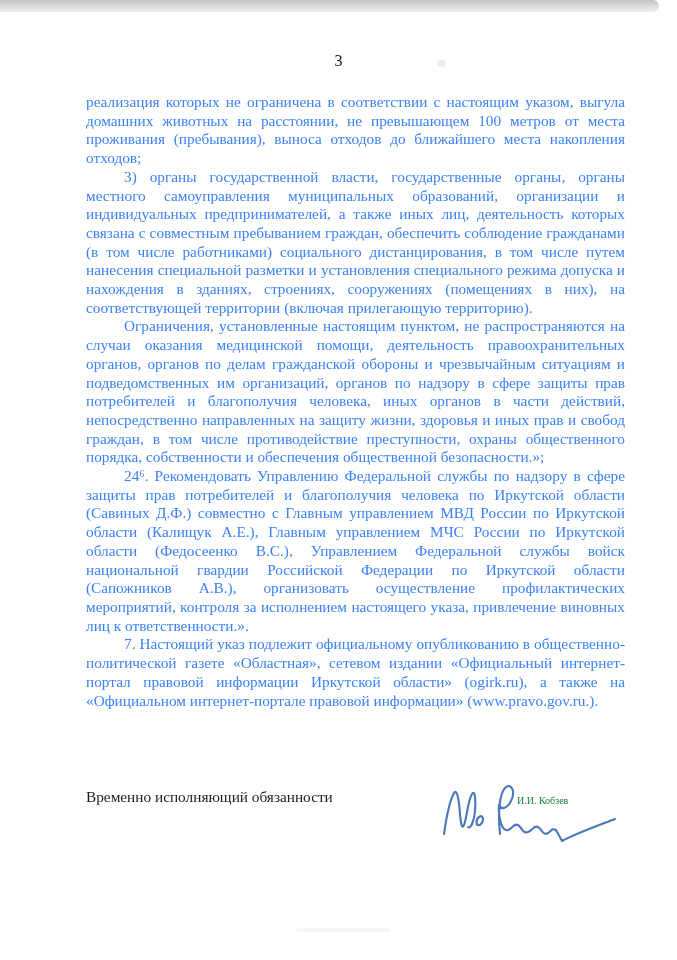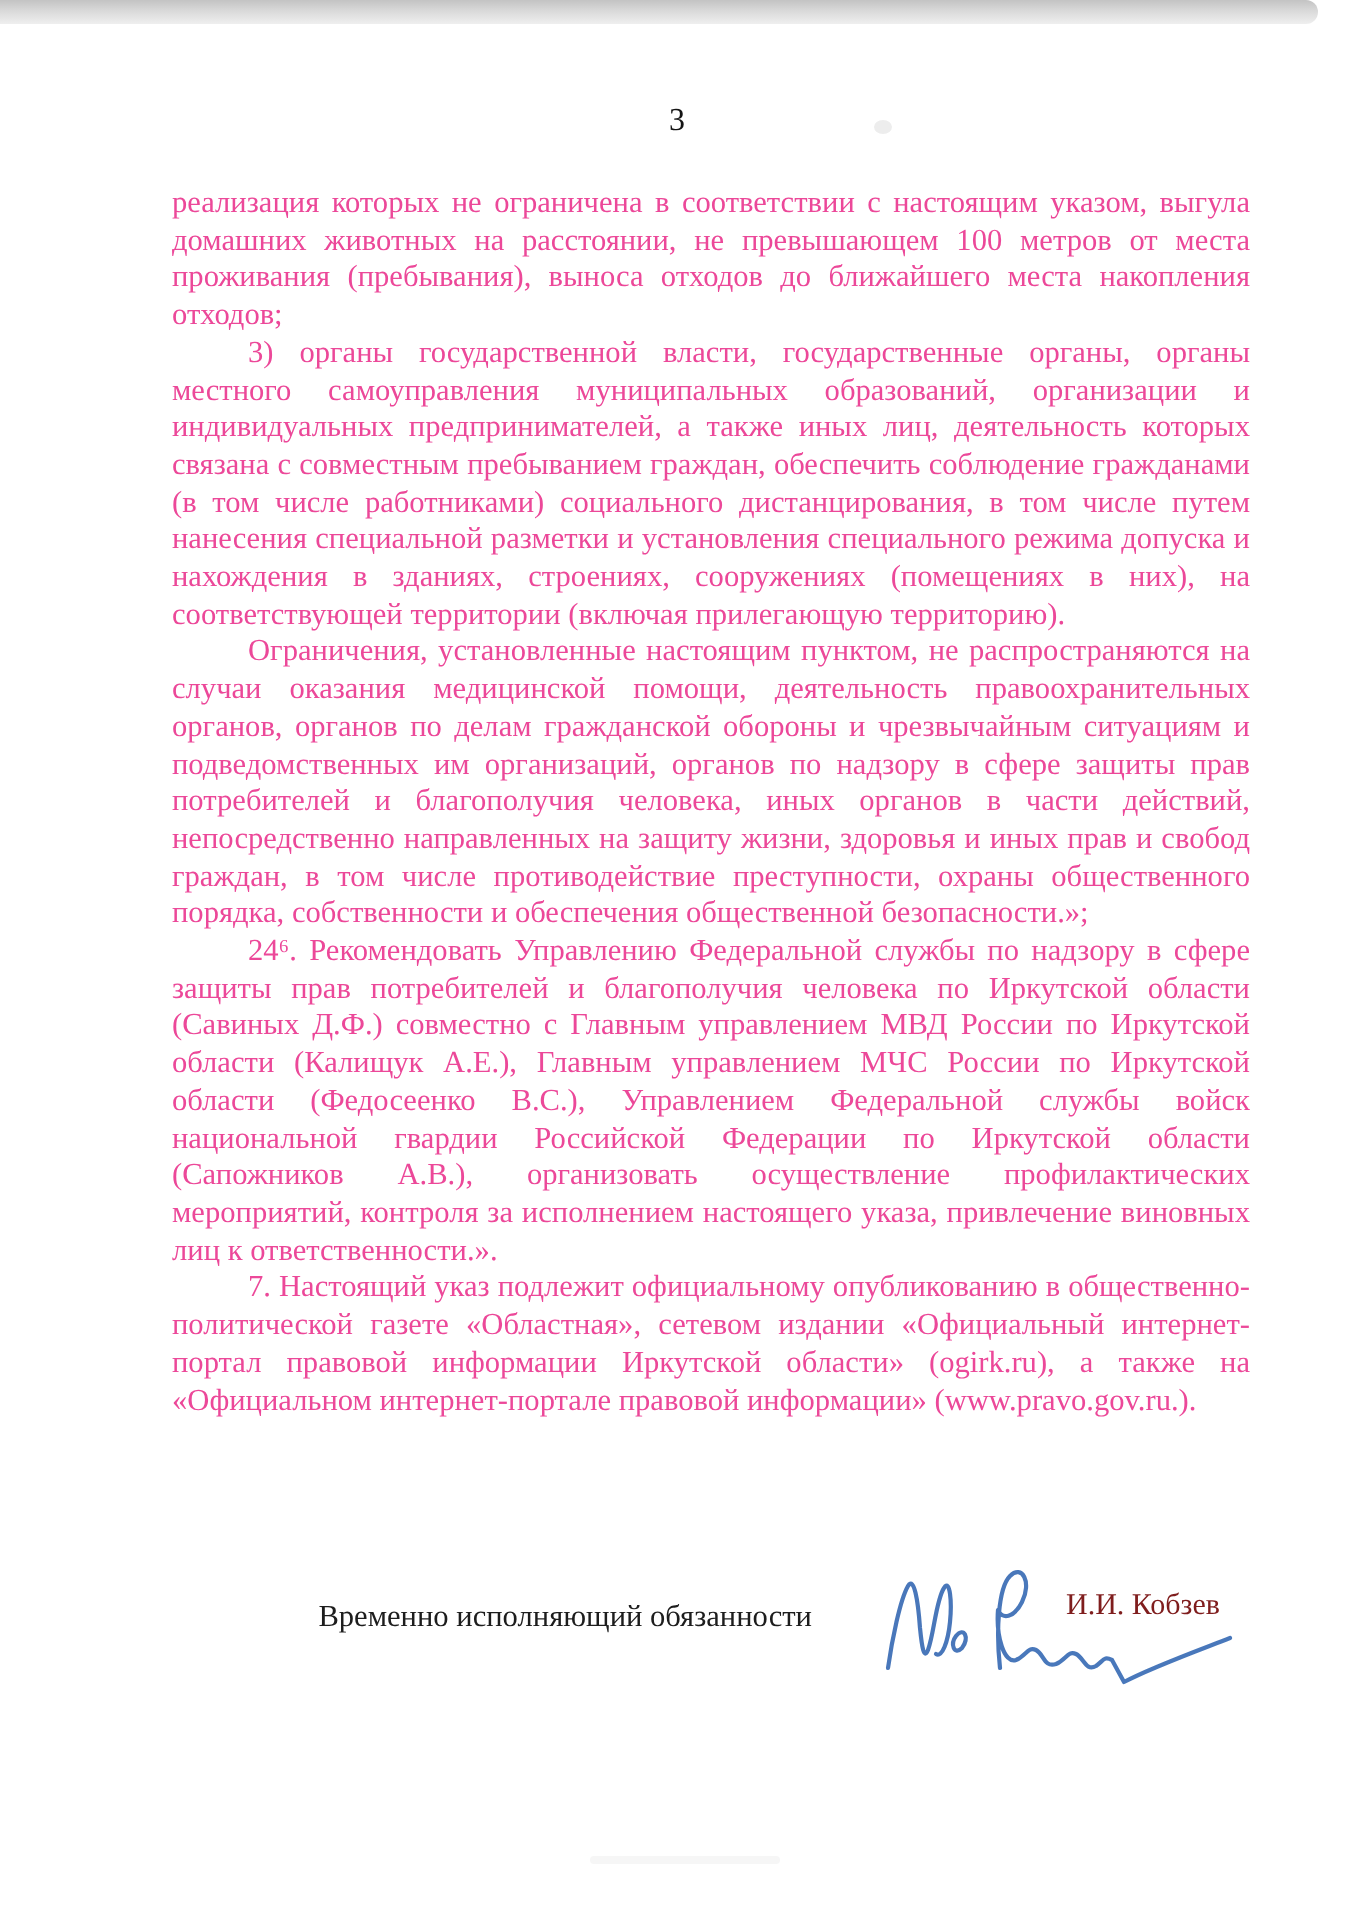--- a/index.html
+++ b/index.html
@@ -55,67 +55,67 @@
   }
   .content {
     position: absolute;
     top: 93px;
     left: 86px;
     width: 539px;
     font-size: 15.3px;
     line-height: 18.7px;
     text-align: justify;
     text-justify: inter-word;
-    color: #ec4899;
+    color: #3b82f6;
   }
   .content p {
     margin: 0;
     padding: 0;
     text-indent: 38px;
   }
   .content p.no-indent {
     text-indent: 0;
   }
   .sig-row {
     position: absolute;
     top: 788px;
     left: 86px;
     width: 541px;
     height: 80px;
   }
   .sig-left {
     position: absolute;
     left: 0;
-    top: 12px;
+    top: 0;
     width: 320px;
     font-size: 15.3px;
     line-height: 17.5px;
-    text-align: right;
+    text-align: left;
   }
   .sig-right {
     position: absolute;
     right: 0;
     top: -10px;
     width: 190px;
     height: 80px;
   }
   .sig-svg {
     position: absolute;
     left: 0;
     top: 0;
     width: 190px;
     height: 80px;
   }
   .sig-name {
     position: absolute;
-    left: 96px;
+    left: 80px;
     top: 17px;
-    font-size: 15px;
+    font-size: 10px;
     white-space: nowrap;
-    color: #7f1d1d;
+    color: #15803d;
   }
 </style>
 </head>
 <body>
 
 <div class="page">
 
   <div class="scan-edge"></div>
   <div class="smudge"></div>
   <div class="smudge-bottom"></div>

